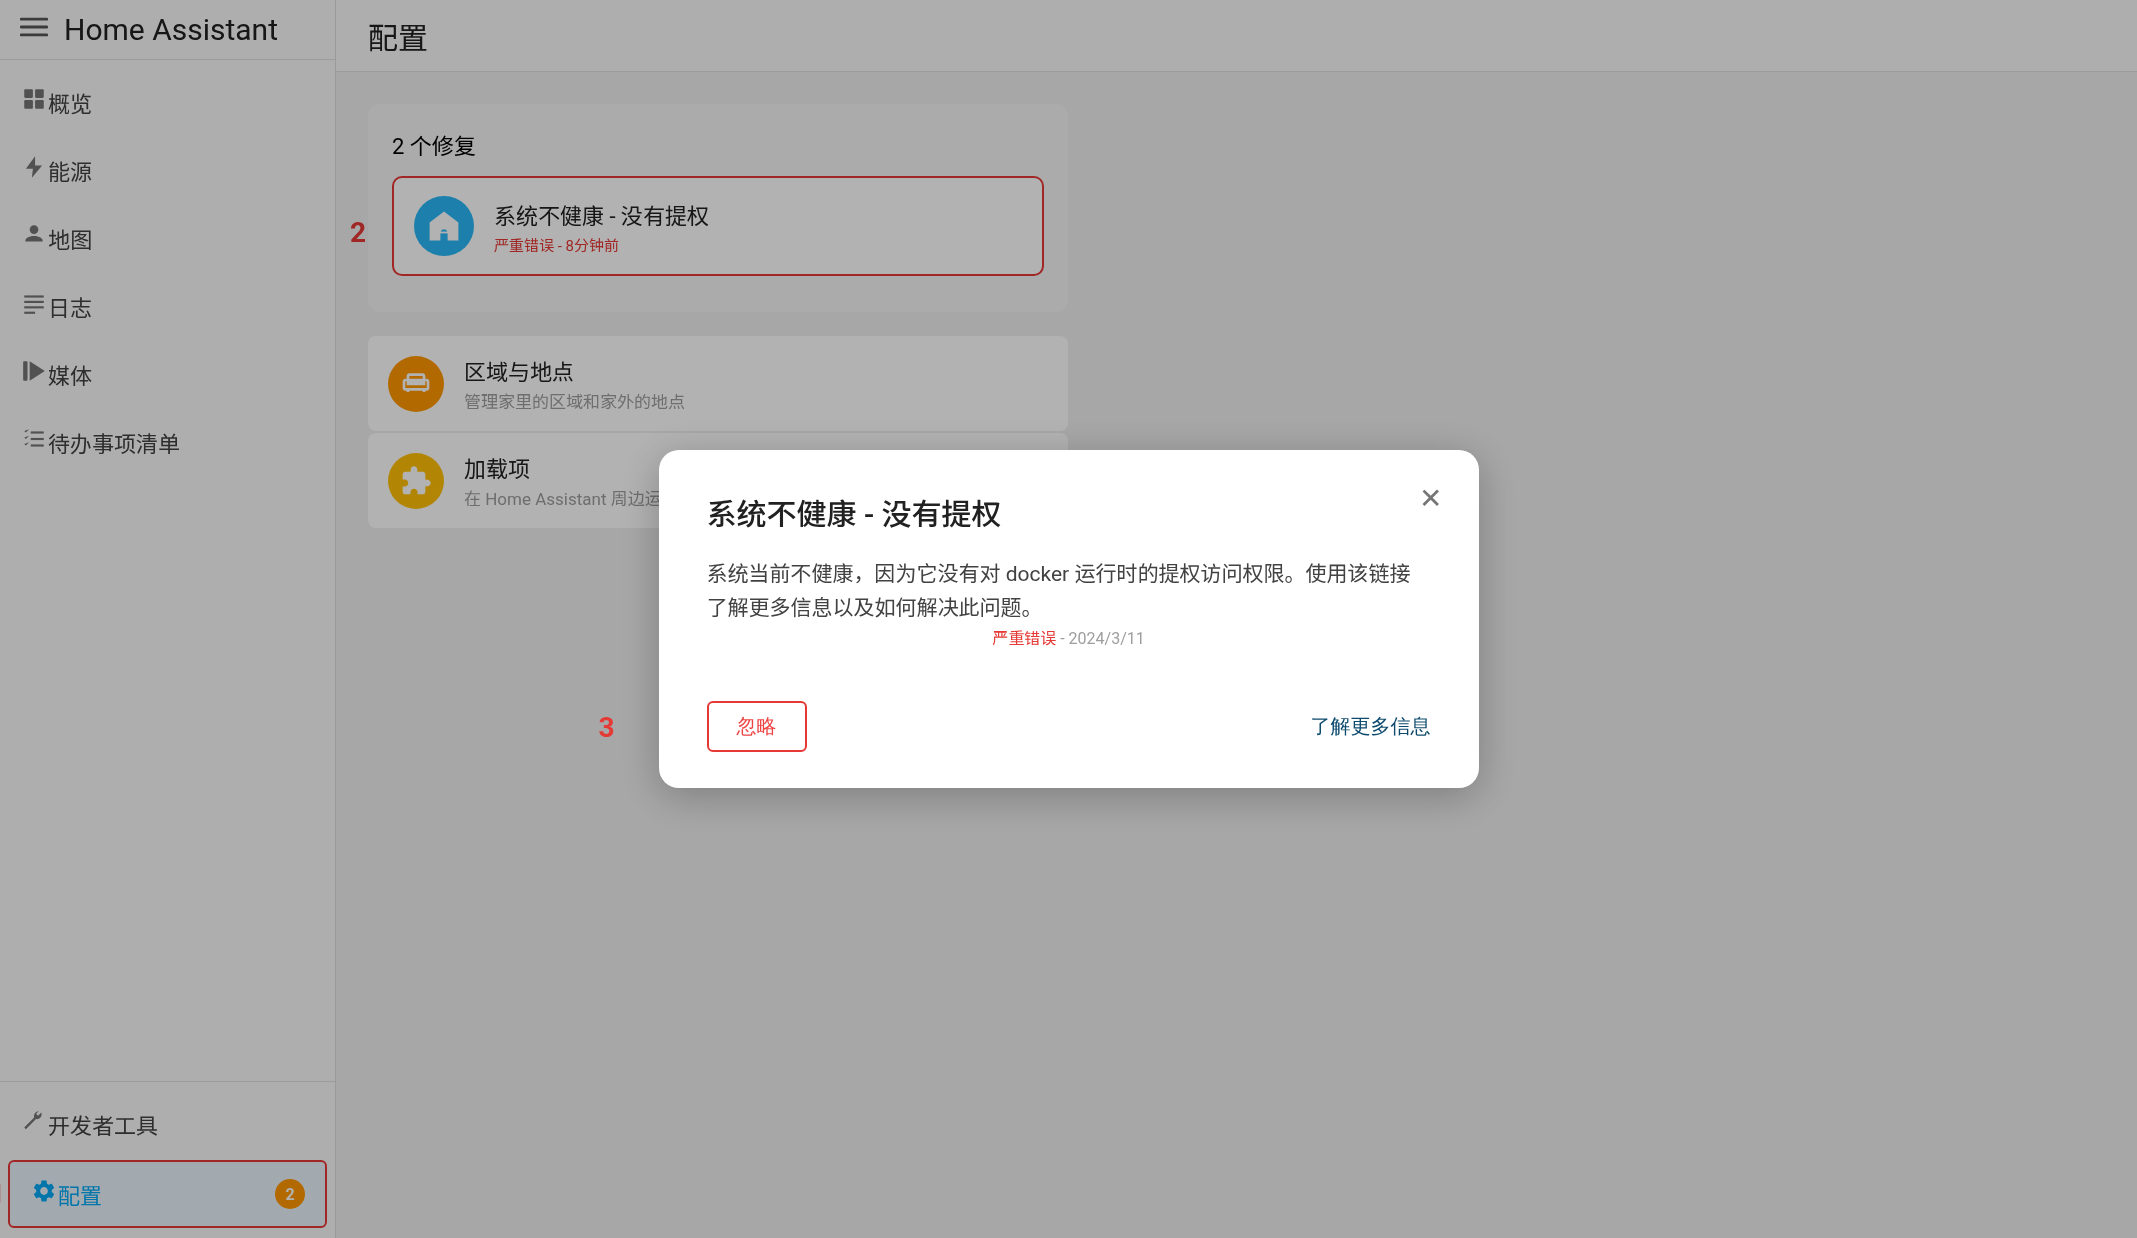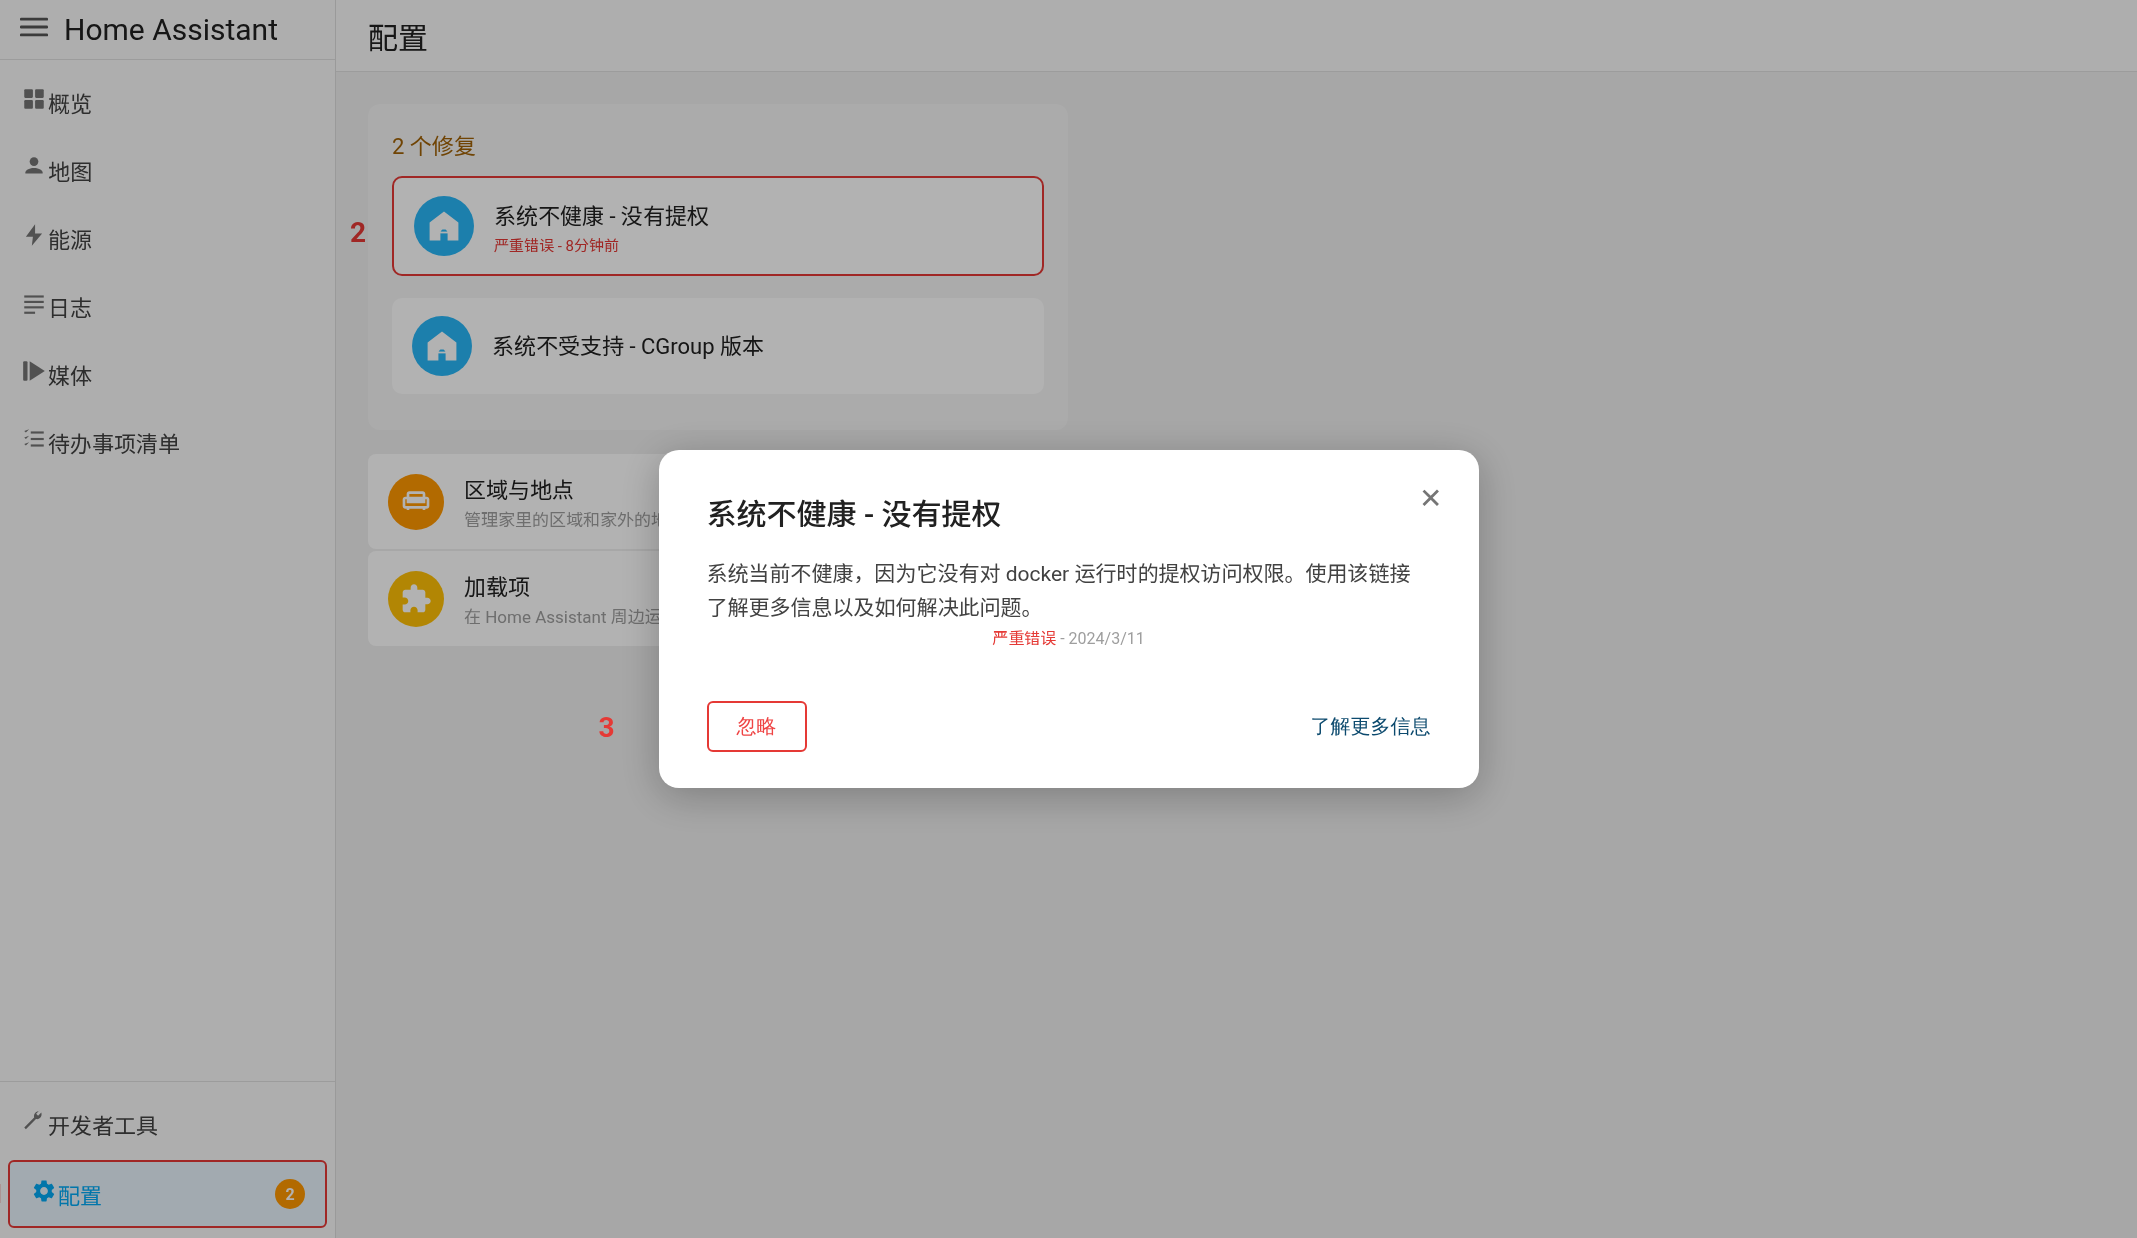--- a/index.html
+++ b/index.html
@@ -124,21 +124,21 @@
 
     
     .repairs-section {
       background: #f5f5f5;
       border-radius: 12px;
       padding: 24px;
       max-width: 700px;
     }
     .repairs-title {
       font-size: 22px;
-      color: #a16207;
+      color: #000000;
       margin-bottom: 16px;
     }
     .repair-item {
       display: flex;
       align-items: center;
       gap: 20px;
       background: white;
       border-radius: 10px;
       padding: 18px 20px;
       margin-bottom: 12px;
@@ -319,34 +319,34 @@
             <rect x="3" y="13" width="8" height="8" rx="1"></rect>
             <rect x="13" y="13" width="8" height="8" rx="1"></rect>
           </svg>
       </span>
       <span class="nav-label">概览</span>
     </div>
 
     <div class="nav-item">
       <span class="nav-icon">
         <svg width="26" height="26" viewBox="0 0 24 24" fill="#757575">
+            <path d="M13 2L4.5 13.5H11L10 22L19.5 10.5H13L13 2Z"></path>
+          </svg>
+      </span>
+      <span class="nav-label">能源</span>
+    </div>
+
+    <div class="nav-item">
+      <span class="nav-icon">
+        <svg width="26" height="26" viewBox="0 0 24 24" fill="#757575">
             <circle cx="12" cy="7" r="4"></circle>
             <path d="M12 13c-5 0-8 2.5-8 4v1h16v-1c0-1.5-3-4-8-4z"></path>
           </svg>
       </span>
       <span class="nav-label">地图</span>
-    </div>
-
-    <div class="nav-item">
-      <span class="nav-icon">
-        <svg width="26" height="26" viewBox="0 0 24 24" fill="#757575">
-            <path d="M13 2L4.5 13.5H11L10 22L19.5 10.5H13L13 2Z"></path>
-          </svg>
-      </span>
-      <span class="nav-label">能源</span>
     </div>
 
     <div class="nav-item">
       <span class="nav-icon">
         <svg width="26" height="26" viewBox="0 0 24 24" fill="#757575">
             <rect x="3" y="5" width="18" height="2"></rect>
             <rect x="3" y="10" width="18" height="2"></rect>
             <rect x="3" y="15" width="18" height="2"></rect>
             <rect x="3" y="20" width="10" height="2"></rect>
           </svg>
@@ -430,35 +430,20 @@
           </div>
           <div class="repair-info">
             <div class="repair-name">系统不健康 - 没有提权</div>
             <div class="repair-sub critical">
               <span>严重错误</span> - <span>8分钟前</span>
             </div>
           </div>
         </div>
       </div>
 
-      <div class="repair-item" style="margin-top:10px;">
-        <div class="repair-icon-wrap">
-          <svg viewBox="0 0 50 50" width="38" height="38" fill="white">
-            <path d="M25 5 L5 20 L5 45 L20 45 L20 30 L30 30 L30 45 L45 45 L45 20 Z"></path>
-            <circle cx="25" cy="20" r="4"></circle>
-            <line x1="25" y1="24" x2="18" y2="34" stroke="white" stroke-width="2.5"></line>
-            <line x1="25" y1="24" x2="32" y2="34" stroke="white" stroke-width="2.5"></line>
-            <line x1="18" y1="34" x2="32" y2="34" stroke="white" stroke-width="2.5"></line>
-          </svg>
-        </div>
-        <div class="repair-info">
-          <div class="repair-name">系统不受支持 - CGroup 版本</div>
-          <div class="repair-sub"></div>
-        </div>
-      </div>
     </div>
 
     <div class="settings-list">
 
       <div class="settings-item">
         <div class="settings-icon-wrap orange">
           <svg width="32" height="32" viewBox="0 0 24 24" fill="white">
             <path d="M20 8h-1V6c0-1.1-.9-2-2-2H7c-1.1 0-2 .9-2 2v2H4c-1.1 0-2 .9-2 2v5c0 1.1.9 2 2 2h1v1h2v-1h10v1h2v-1h1c1.1 0 2-.9 2-2v-5c0-1.1-.9-2-2-2zM7 6h10v2H7V6zm13 9H4v-5h1v3h14v-3h1v5z"></path>
           </svg>
         </div>

